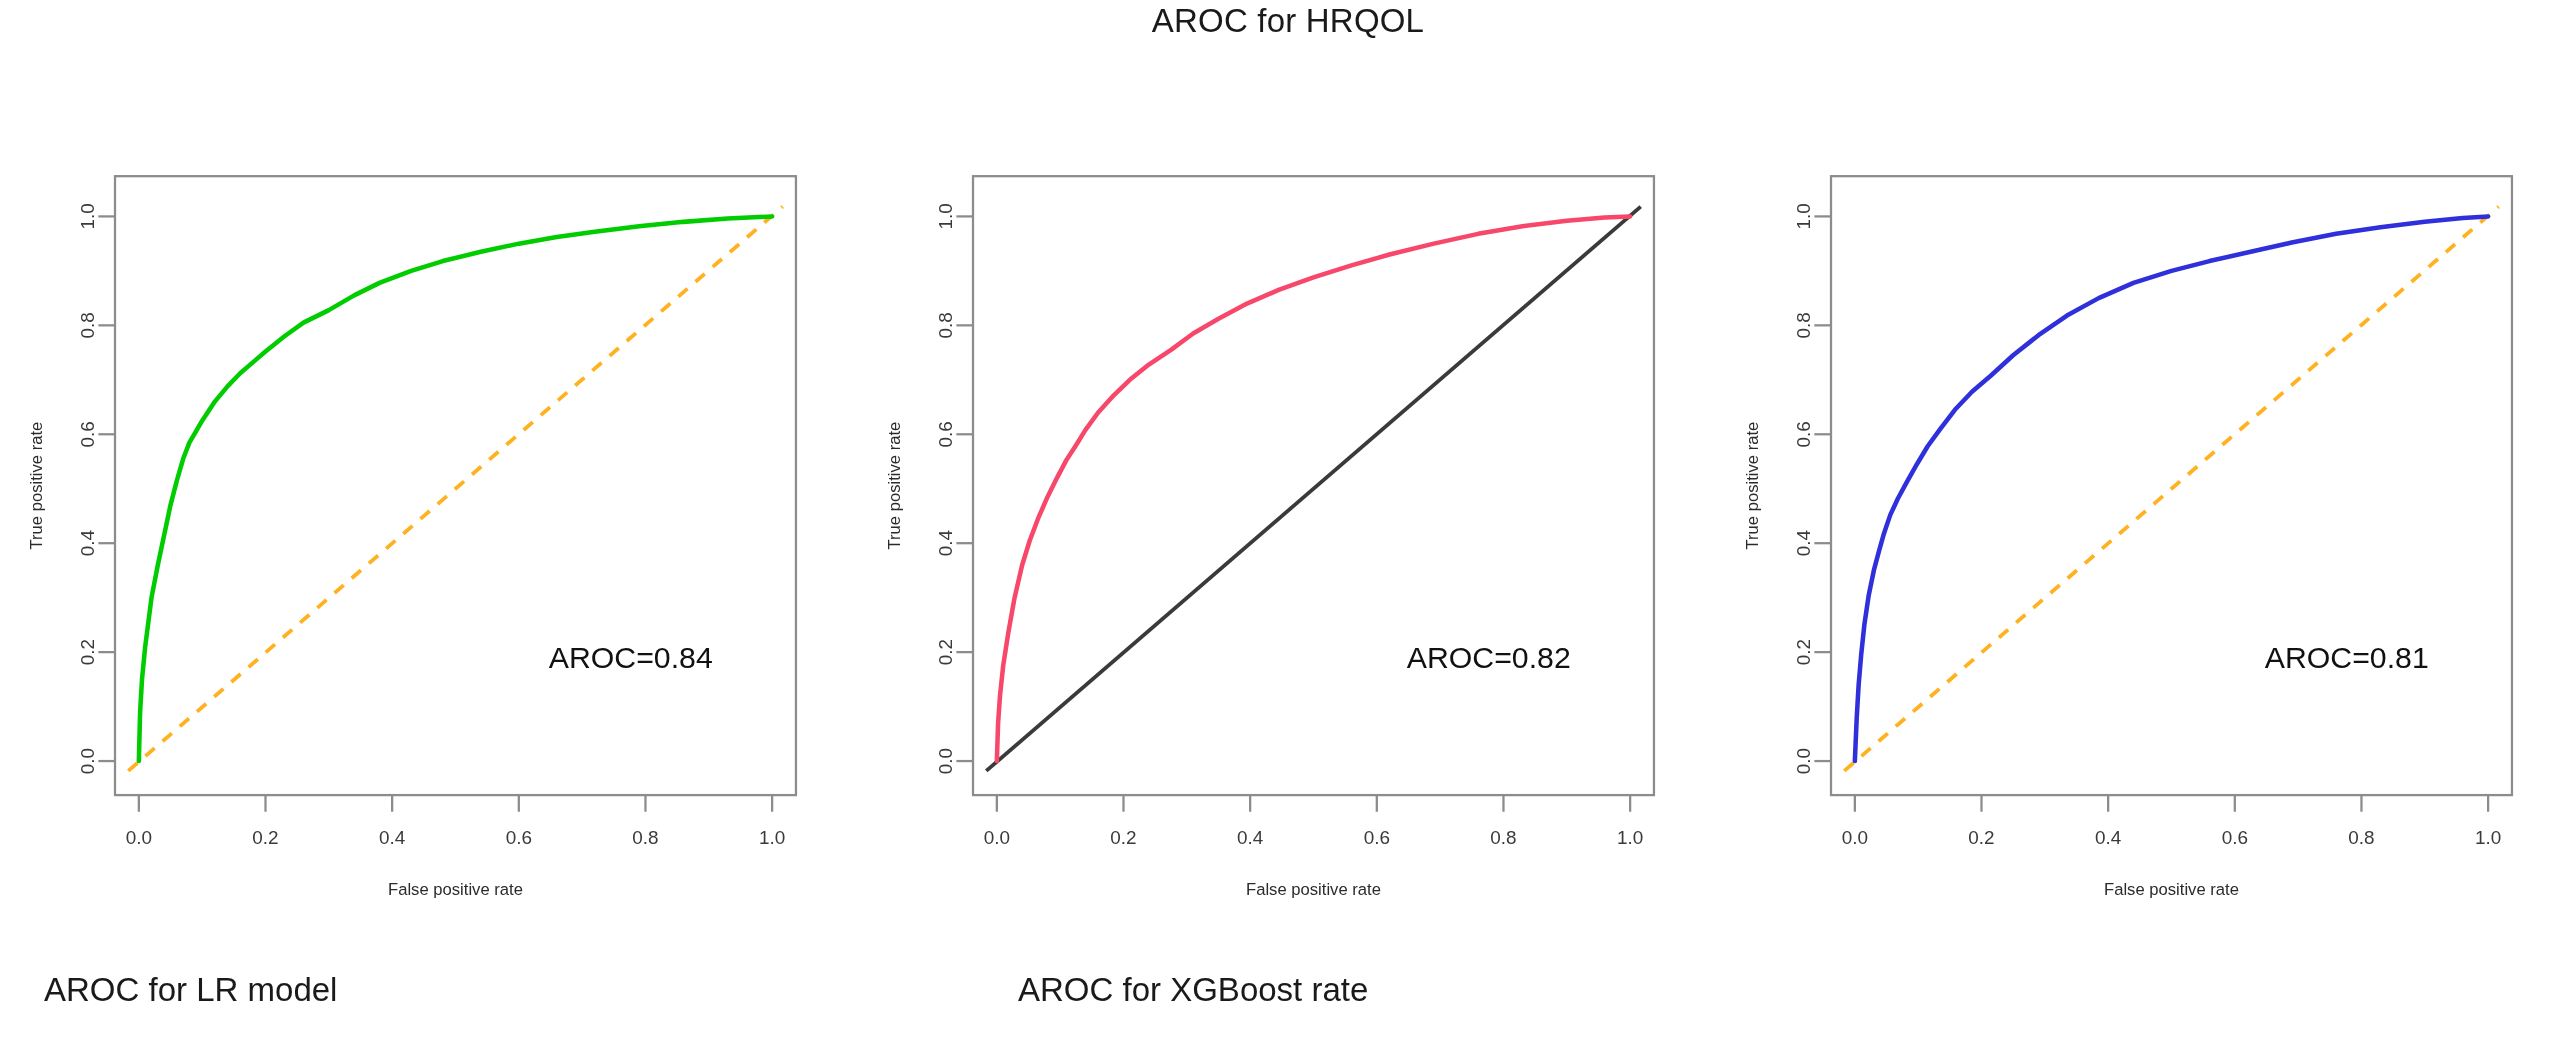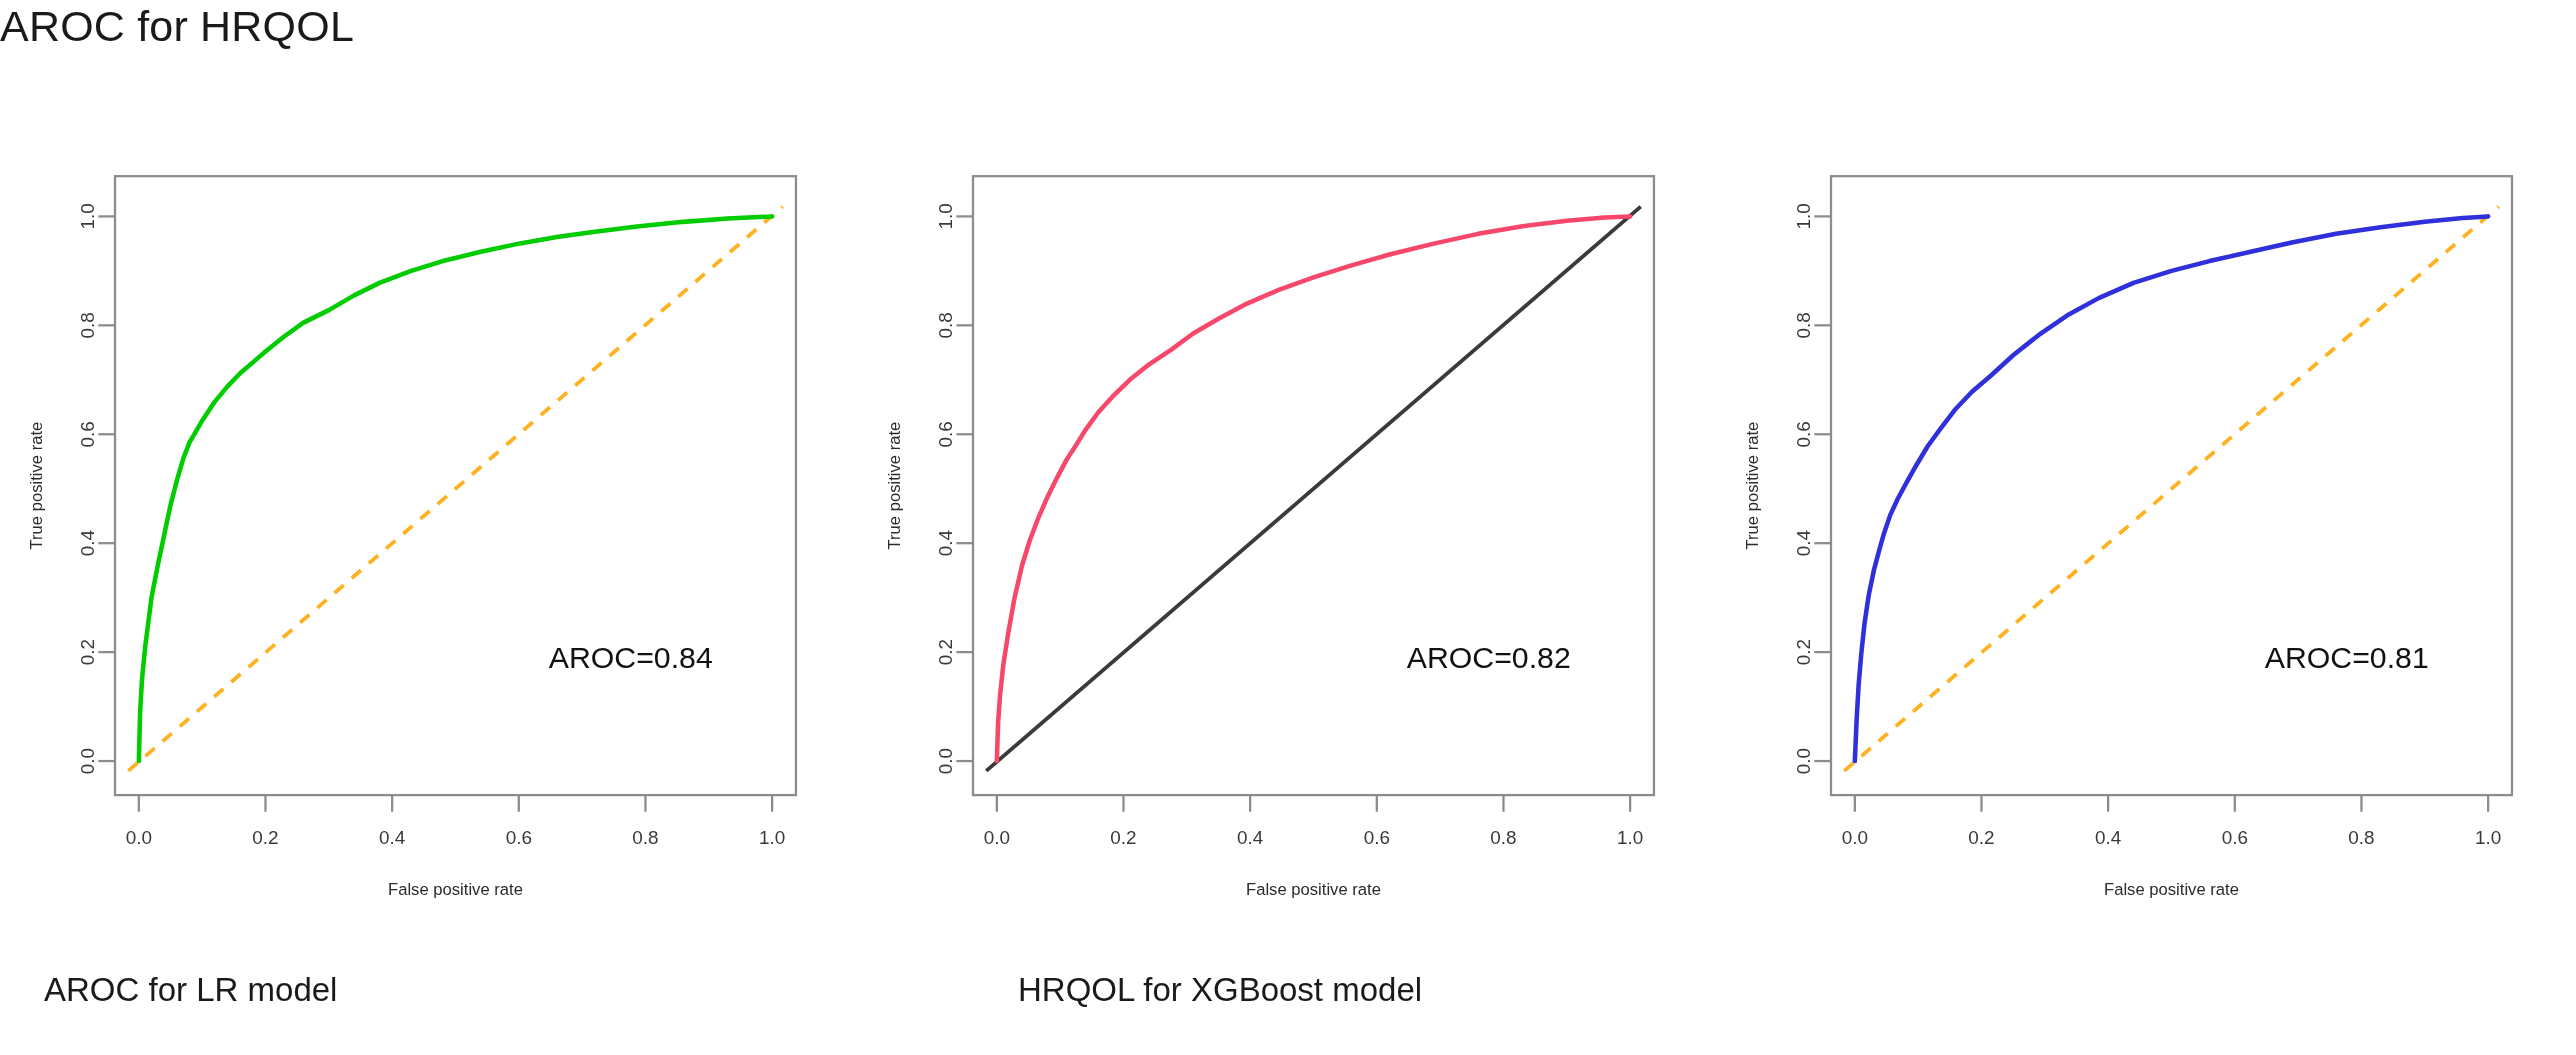--- a/index.html
+++ b/index.html
@@ -13,21 +13,22 @@
     font-family: "Liberation Sans", sans-serif;
     color: #111111;
     position: relative;
     overflow: hidden;
   }
   .page-title {
     position: absolute;
     top: 1.5px;
     left: 0;
     width: 100%;
-    font-size: 43px;
+    text-align: center;
+    font-size: 33px;
     font-family: "Liberation Sans", sans-serif;
     color: #1a1a1a;
     letter-spacing: 0.2px;
   }
   .panels {
     position: absolute;
     top: 114px;
     left: 0;
     width: 2576px;
     height: 825px;
@@ -204,16 +205,16 @@
     </svg>
   </div>
 
 </div>
 
 <div class="caption-row">
   <div class="caption-cell">
     <div class="caption-text cap0">AROC for LR model</div>
   </div>
   <div class="caption-cell">
-    <div class="caption-text cap1">HRQOL for XGBoost model</div>
+    <div class="caption-text cap1">AROC for XGBoost rate</div>
   </div>
 </div>
 
 
 </body></html>

